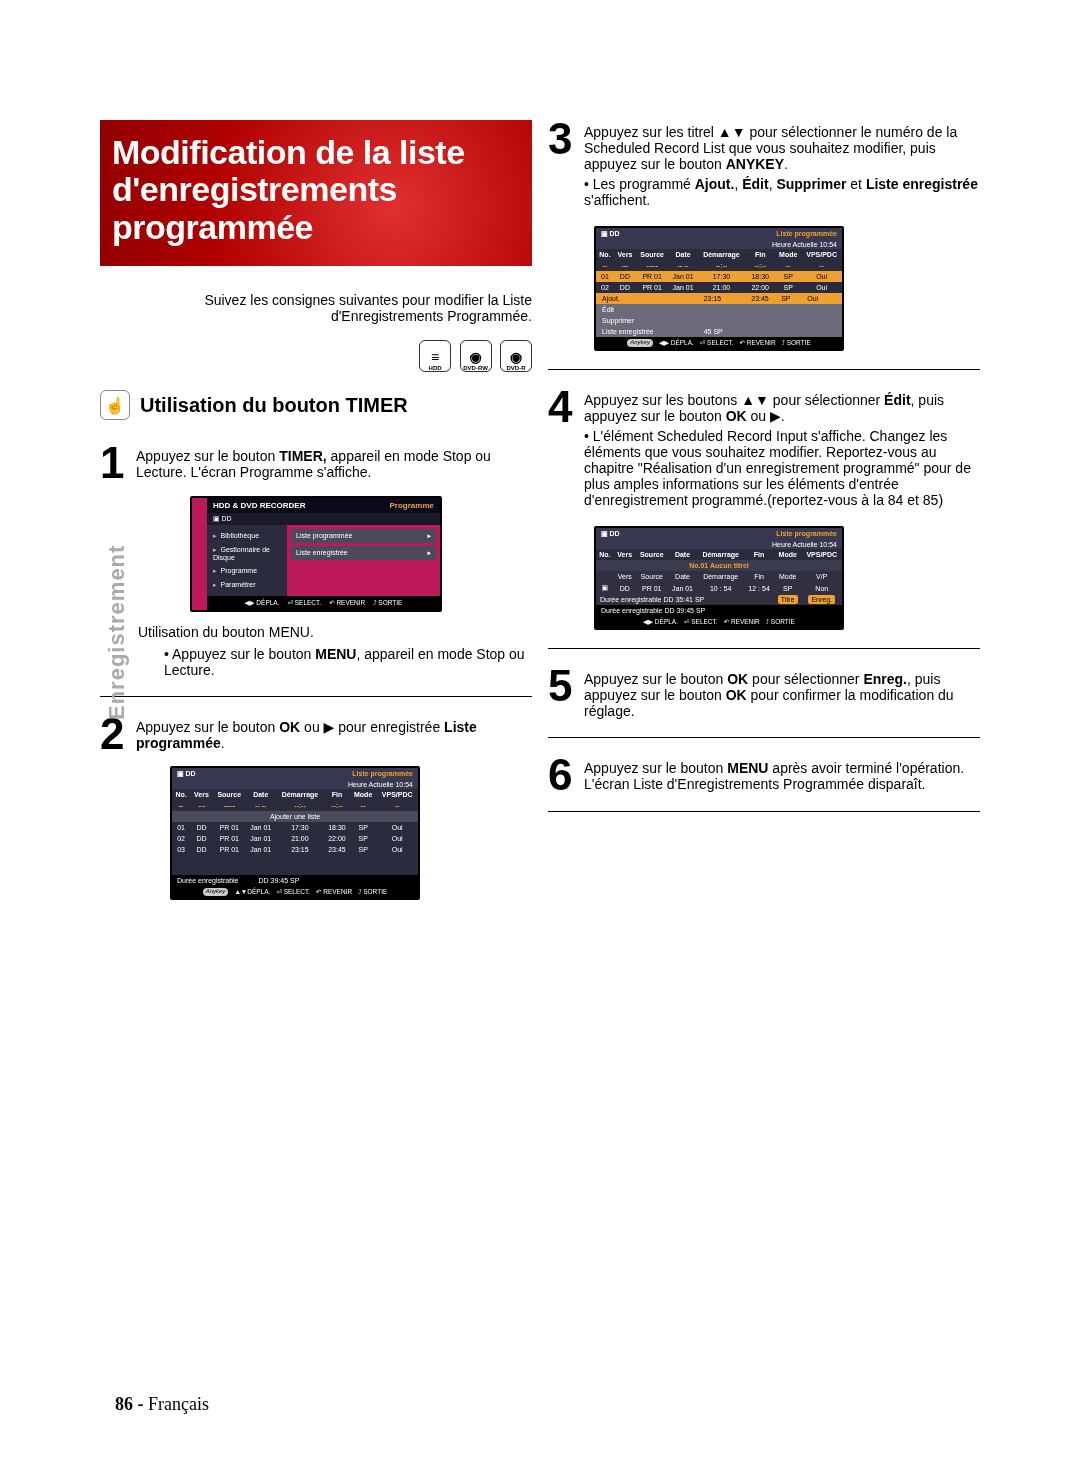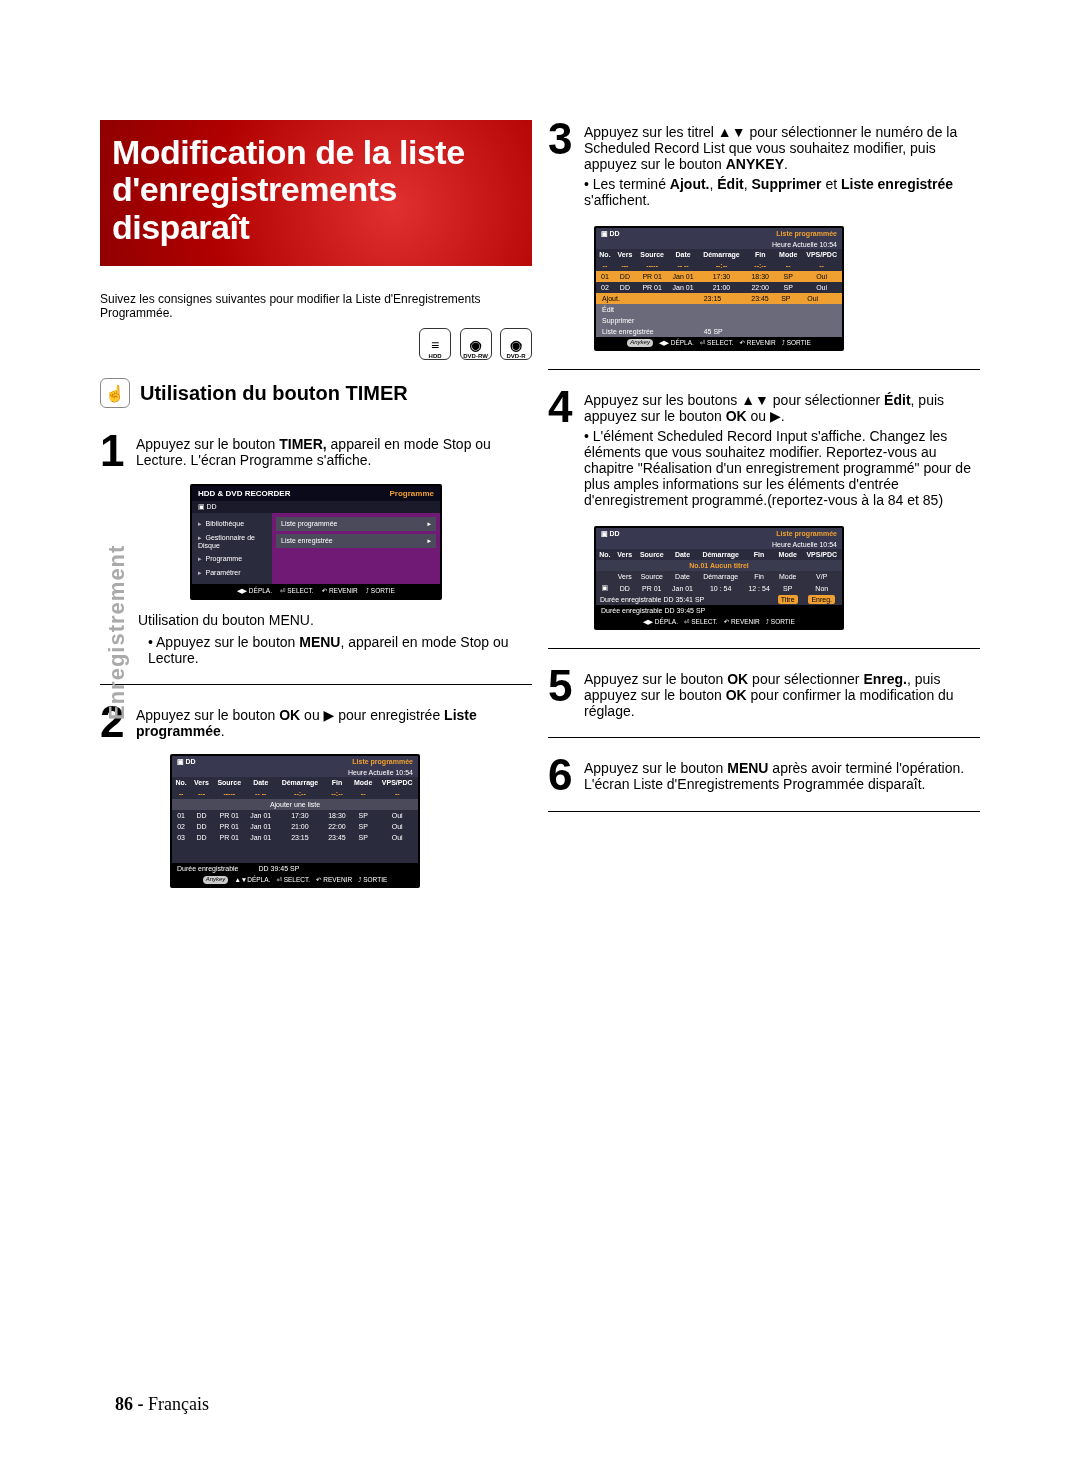--- a/index.html
+++ b/index.html
@@ -22,21 +22,21 @@
     background: radial-gradient(circle at 68% 60%, #e03030 0%, #b00000 60%, #900000 100%);
     color: #fff;
     font-family: "Arial Narrow", Arial, sans-serif;
     font-weight: bold;
     font-size: 34px;
     line-height: 1.1;
     padding: 14px 12px 20px 12px;
     margin-bottom: 26px;
     letter-spacing: -0.5px;
   }
-  .intro { font-size: 12px; margin-bottom: 8px; }
+  .intro { font-size: 14px; margin-bottom: 16px; text-align: right; }
   .iconrow { text-align: right; margin-bottom: 18px; }
   .icon {
     display: inline-flex;
     flex-direction: column;
     align-items: center;
     justify-content: flex-end;
     width: 32px; height: 32px;
     border: 1px solid #333;
     border-radius: 6px;
     margin-left: 4px;
@@ -52,41 +52,42 @@
     border-radius: 6px; display:flex; align-items:center; justify-content:center;
     font-size: 16px; color:#555;
   }
   .h2 { font-size: 20px; font-weight: bold; }
   .step { display: flex; gap: 8px; margin-bottom: 14px; font-size: 14px; }
   .stepnum { font-size: 44px; font-weight: bold; line-height: 0.85; font-family:"Arial Narrow",Arial,sans-serif; flex-shrink:0; width:28px; }
   .steptxt { flex:1; padding-top:4px; }
   .steptxt b { font-weight:bold; }
   .hr { border: none; border-top: 1px solid #000; height: 0; margin: 18px 0; }
   .subhead { font-weight: normal; font-size: 14px; margin-bottom: 6px; }
-  .bul { font-size: 14px; margin-left: 10px; margin-bottom:4px; }
+  .bul { font-size: 14px; margin-left: 26px; margin-bottom:4px; }
   .bul::before { content: "• "; }
   .sidecol {
     position: absolute;
     left: 104px; top: 720px;
     transform: rotate(-90deg);
     transform-origin: left top;
     font-size: 22px;
     font-weight: bold;
     color: #aaa;
     letter-spacing: 1px;
   }
   .footer { position:absolute; bottom:66px; left:115px; font-size:18px;font-family:Liberation Serif, serif; }
   .footer b { font-weight:bold; }
 
   
   .osd {
     width: 252px; margin: 10px auto 12px;
-    background: #701a75; color:#fff;
+    background: #be185d; color:#fff;
     border: 2px solid #000; border-radius: 2px;
     font-size: 8px;
+    padding-left: 15px;
   }
   .osd .bar { background:#0a0a1a; padding:3px 6px; display:flex; justify-content:space-between; font-weight:bold; font-size:8px; }
   .osd .bar .r { color:#f0a030; }
   .osd .body { display:flex; }
   .osd .sbar { width:80px; background:#2a2b3c; padding:4px 0; }
   .osd .sbar .sitem { padding:3px 6px; font-size:7px; position:relative; }
   .osd .sbar .sitem::before { content:"▸"; color:#b0b0c0; margin-right:4px; }
   .osd .main { flex:1; padding:4px; }
   .osd .mitem { background:#4a4a5a; margin-bottom:3px; padding:3px 5px; display:flex; justify-content:space-between; font-size:7px;}
   .osd .footbar { background:#000; padding:3px 4px; text-align:center; font-size:6.5px; display:flex; justify-content:center; gap:8px;}
@@ -132,21 +133,21 @@
 
   .leftindent { margin-left: 38px; }
 </style>
 </head>
 <body>
 
 <div class="cols">
   <div class="col">
     <div class="titlebox">
       <div>Modification de la liste</div>
-      <div>d'enregistrements disparaît</div>
+      <div>d'enregistrements programmée</div>
     </div>
 
     <p class="intro">Suivez les consignes suivantes pour modifier la Liste d'Enregistrements Programmée.</p>
 
     <div class="iconrow">
       <div class="icon">
           <span class="glyph">≡</span>
           <span class="lbl">HDD</span>
         </div>
       <div class="icon">
@@ -295,21 +296,21 @@
         <span>⤴ SORTIE</span>
       </div>
     </div>
   </div>
 
   <div class="col">
     <div class="step">
       <div class="stepnum">3</div>
       <div class="steptxt">
         <span>Appuyez sur les titrel ▲▼ pour sélectionner le numéro de la Scheduled Record List que vous souhaitez modifier, puis appuyez sur le bouton </span><b>ANYKEY</b><span>.</span>
-        <p class="bul" style="margin-left:0;margin-top:4px"><span>Les terminé </span><b>Ajout.</b><span>, </span><b>Édit</b><span>, </span><b>Supprimer</b><span> et </span><b>Liste enregistrée</b><span> s'affichent.</span></p>
+        <p class="bul" style="margin-left:0;margin-top:4px"><span>Les programmé </span><b>Ajout.</b><span>, </span><b>Édit</b><span>, </span><b>Supprimer</b><span> et </span><b>Liste enregistrée</b><span> s'affichent.</span></p>
       </div>
     </div>
 
     <div class="osd2 osdright">
       <div class="topbar">
           <span>▣ <span>DD</span></span>
           <span style="color:#f0a030">Liste programmée</span>
         </div>
       <div class="sub">Heure Actuelle 10:54</div>
       <table>

